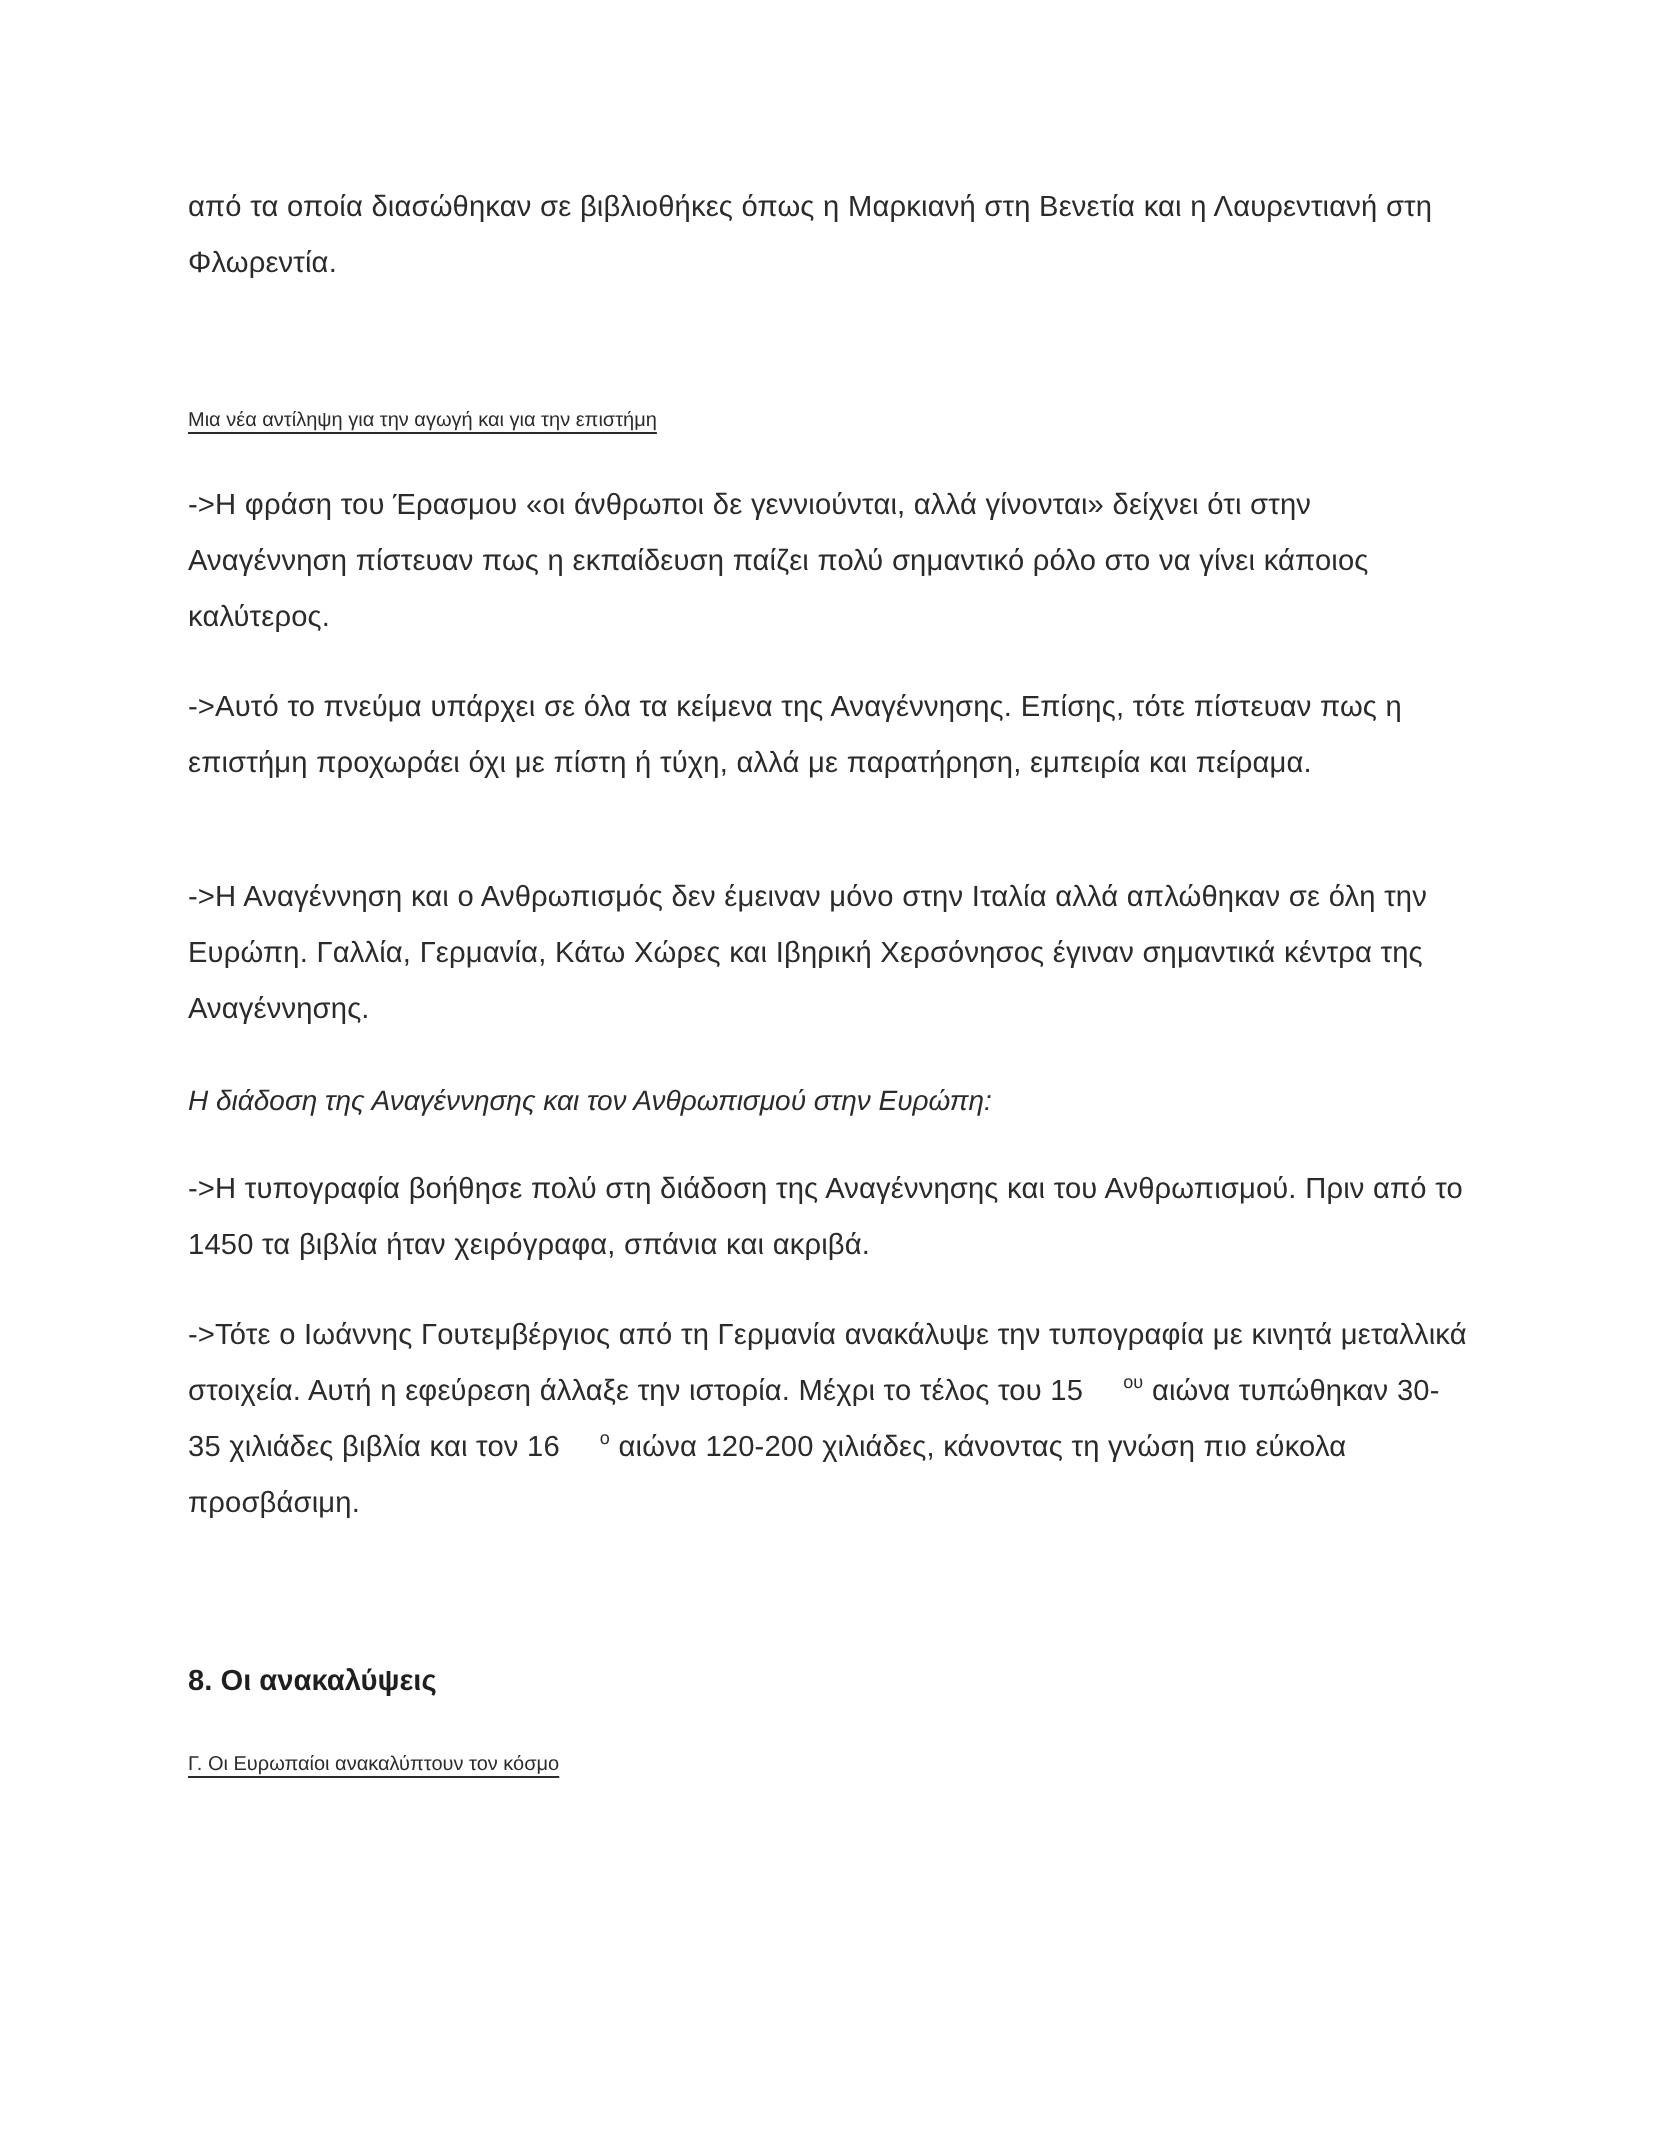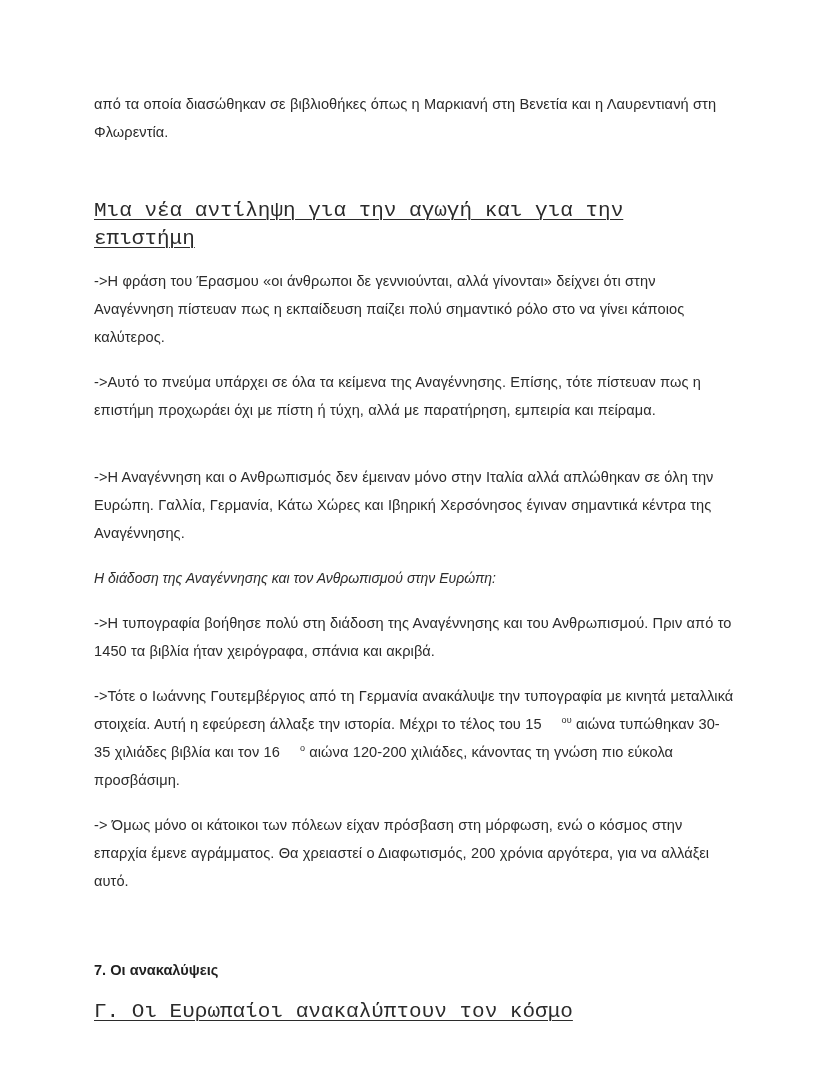--- a/index.html
+++ b/index.html
@@ -40,28 +40,27 @@
     font-size: 14.6px;
     line-height: 28px;
     letter-spacing: 0.005em;
     text-align: left;
     margin: 0 0 17px 0;
     color: #2b2b2b;
     word-spacing: 0.01em;
   }
 
   .heading-underline {
-    font-size: 21px;
+    font-size: 10px;
     line-height: 28px;
     margin: 0 0 14px 0;
     text-decoration: underline;
     text-underline-offset: 3px;
     text-decoration-thickness: 1px;
     color: #2b2b2b;
-    font-family: Liberation Mono, monospace;
   }
 
   .heading-bold {
     font-size: 14.6px;
     line-height: 28px;
     font-weight: 700;
     margin: 0 0 14px 0;
     color: #1f1f1f;
   }
 
@@ -106,22 +105,21 @@
 
     <p class="para">-&gt;Η Αναγέννηση και ο Ανθρωπισμός δεν έμειναν μόνο στην Ιταλία αλλά απλώθηκαν σε όλη την Ευρώπη. Γαλλία, Γερμανία, Κάτω Χώρες και Ιβηρική Χερσόνησος έγιναν σημαντικά κέντρα της Αναγέννησης.</p>
 
 
     <p class="subhead-italic">Η διάδοση της Αναγέννησης και τον Ανθρωπισμού στην Ευρώπη:</p>
 
     <p class="para">-&gt;Η τυπογραφία βοήθησε πολύ στη διάδοση της Αναγέννησης και του Ανθρωπισμού. Πριν από το 1450 τα βιβλία ήταν χειρόγραφα, σπάνια και ακριβά.</p>
 
     <p class="para"><span>-&gt;Τότε ο Ιωάννης Γουτεμβέργιος από τη Γερμανία ανακάλυψε την τυπογραφία με κινητά μεταλλικά στοιχεία. Αυτή η εφεύρεση άλλαξε την ιστορία. Μέχρι το τέλος του 15</span><sup class="ordinal">ου</sup><span> αιώνα τυπώθηκαν 30-35 χιλιάδες βιβλία και τον 16</span><sup class="ordinal">ο</sup><span> αιώνα 120-200 χιλιάδες, κάνοντας τη γνώση πιο εύκολα προσβάσιμη.</span></p>
 
-    <p class="para">-&gt; Όμως μόνο οι κάτοικοι των πόλεων είχαν πρόσβαση στη μόρφωση, ενώ ο κόσμος στην επαρχία έμενε αγράμματος. Θα χρειαστεί ο Διαφωτισμός, 200 χρόνια αργότερα, για να αλλάξει αυτό.</p>
 
     <div class="gap-xl"></div>
 
-    <p class="heading-bold">7. Οι ανακαλύψεις</p>
+    <p class="heading-bold">8. Οι ανακαλύψεις</p>
 
     <p class="heading-underline">Γ. Οι Ευρωπαίοι ανακαλύπτουν τον κόσμο</p>
 
   </div>
 </div>
 
 </body></html>

